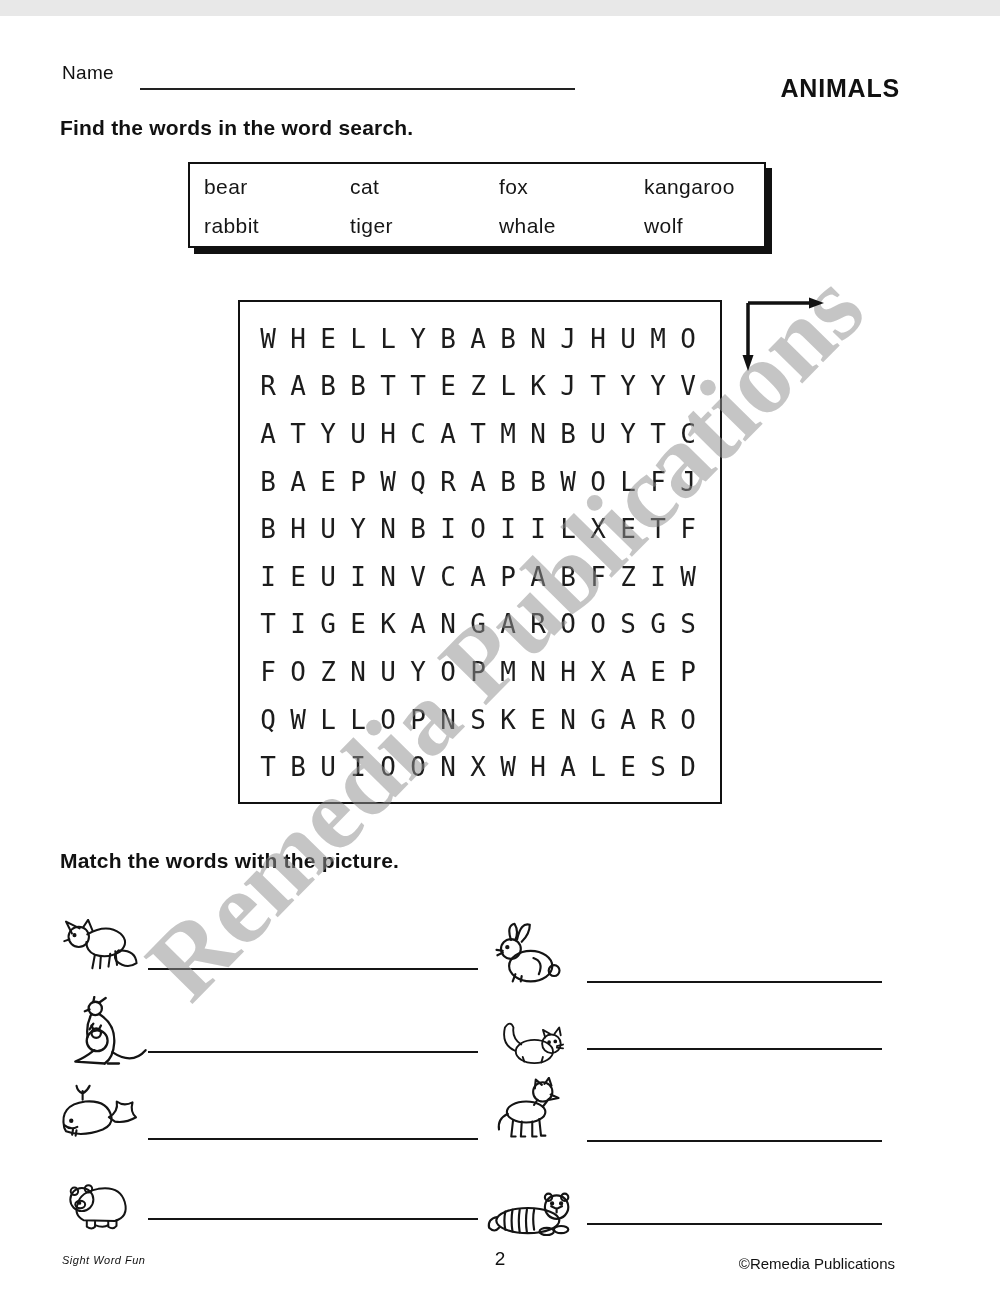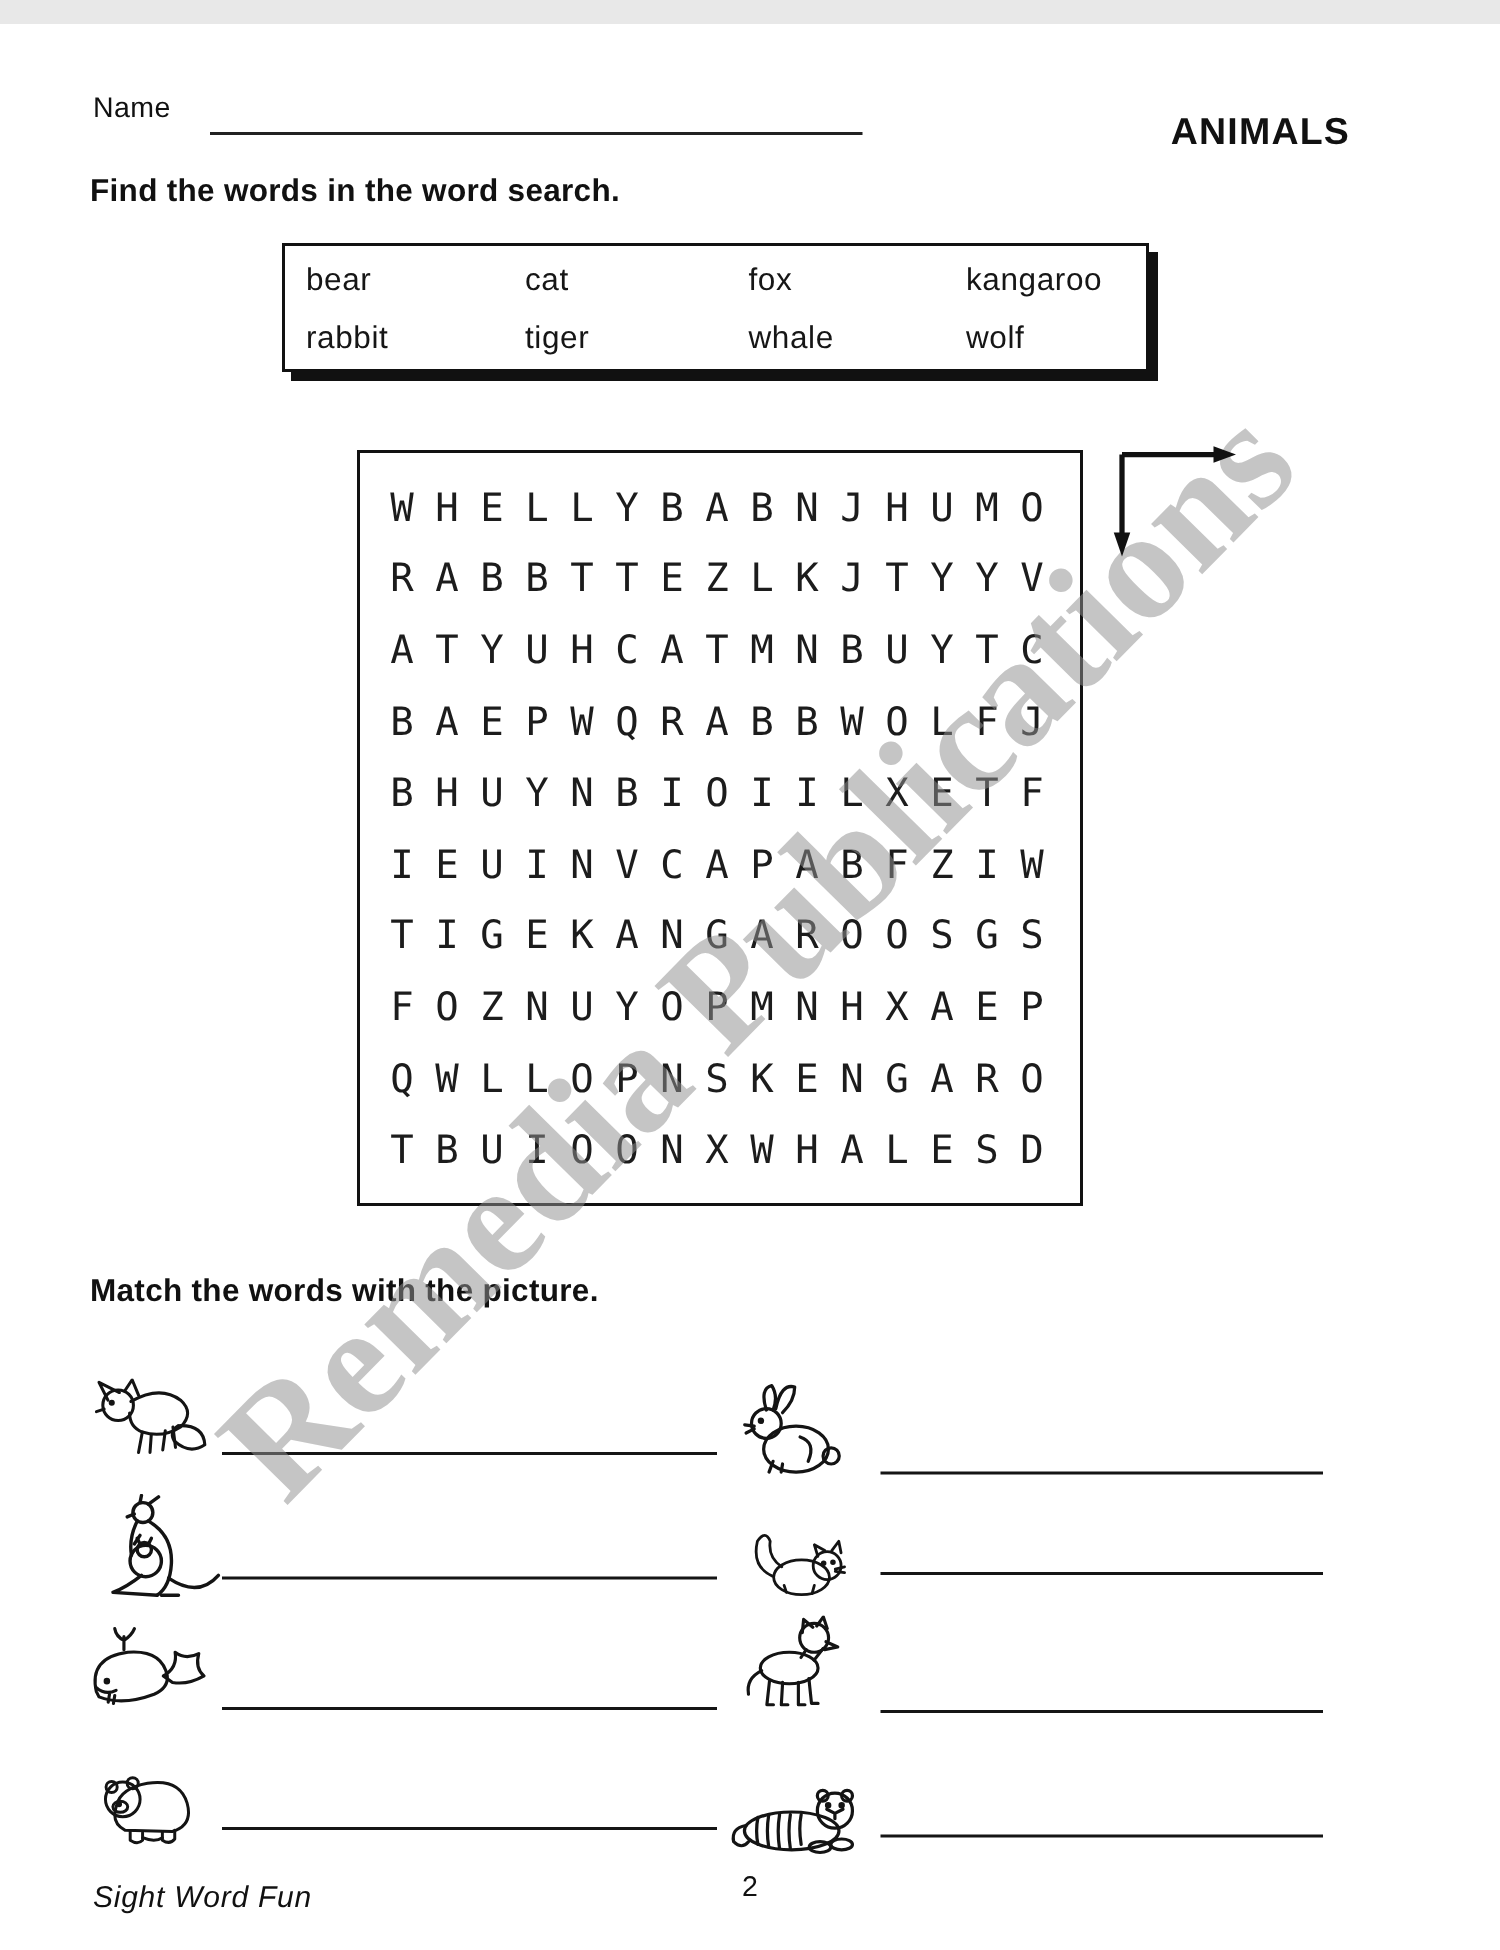--- a/index.html
+++ b/index.html
@@ -46,21 +46,21 @@
   }
   
   .match-item-svg{position:absolute;}
   .match-item-svg svg path,
   .match-item-svg svg circle,
   .match-item-svg svg ellipse{
     stroke:#141414;stroke-width:2.4;fill:none;stroke-linecap:round;stroke-linejoin:round;
   }
   .answer-line{position:absolute;border-bottom:2.5px solid #151515;height:0;}
   
-  .footer-left{left:62px;top:1238px;font-size:20px;font-style:italic;letter-spacing:.5px;}
+  .footer-left{left:62px;top:1238px;font-size:11px;font-style:italic;letter-spacing:.5px;}
   .footer-page{left:0;right:0;top:1232px;text-align:center;font-size:19px;}
   .footer-right{left:0;top:1239px;width:895px;text-align:right;font-size:15px;}
 </style>
 </head>
 <body>
 
 <div class="page">
 
   <div class="abs name-label">Name</div>
   <div class="abs name-line"></div>
@@ -352,14 +352,15 @@
           <path d="M22 44 Q20 54 22 64 M30 42 Q28 54 30 66 M38 42 Q36 54 38 67 M46 42 Q44 54 46 67 M54 42 Q52 52 54 64"></path>
           <ellipse cx="68" cy="66" rx="8" ry="4" fill="#fff"></ellipse>
           <ellipse cx="84" cy="64" rx="8" ry="4" fill="#fff"></ellipse>
           <path d="M13 50 Q2 52 4 62 Q10 68 15 62"></path>
         </svg></div>
       <div class="answer-line" style="left: 587px; top: 1207px; width: 295px;"></div>
     </div>
 
   <div class="abs footer-left">Sight Word Fun</div>
   <div class="abs footer-page">2</div>
+  <div class="abs footer-right">©Remedia Publications</div>
 
 </div>
 
 </body></html>

